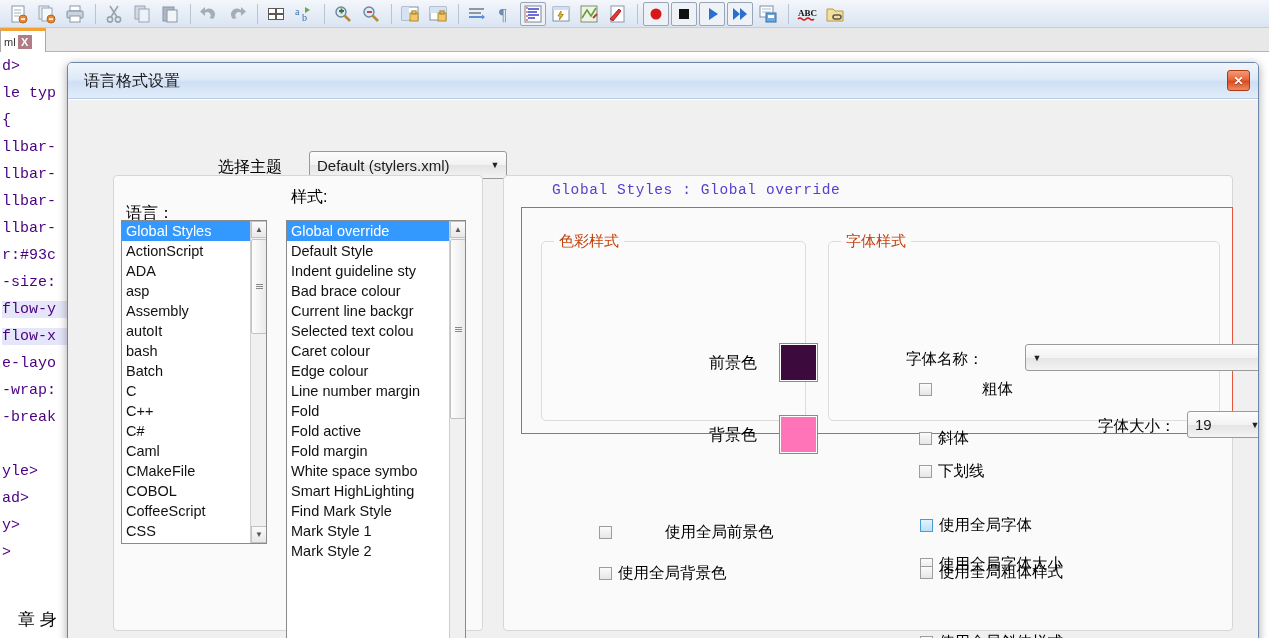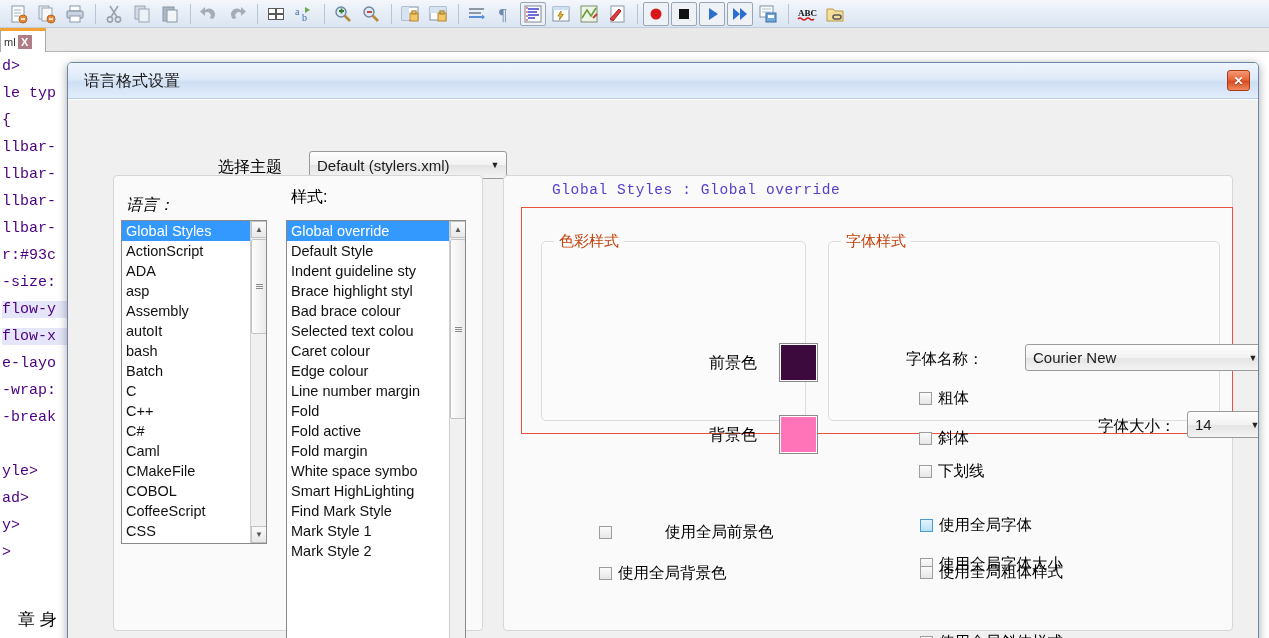--- a/index.html
+++ b/index.html
@@ -106,21 +106,21 @@
   #theme-combo { left: 241px; top: 88px; width: 198px; height: 28px; }
 
   
   .groupbox {
     position: absolute; border: 1px solid #d6d6d6; border-radius: 4px;
     background: #f7f7f7;
   }
   #left-group { left: 45px; top: 112px; width: 370px; height: 456px; background: #fafafa; }
 
   .col-head { position: absolute; font-size: 16px; color: #000; }
-  #lang-head { left: 58px; top: 132px; font-style: italic; }
+  #lang-head { left: 58px; top: 140px; }
   #style-head { left: 223px; top: 124px; }
 
   .listbox {
     position: absolute; background: #ffffff;
     border: 1px solid #8a8a8a;
     overflow: hidden;
   }
   #lang-list { left: 53px; top: 157px; width: 146px; height: 324px; }
   #style-list { left: 218px; top: 157px; width: 180px; height: 451px; }
 
@@ -201,21 +201,21 @@
     border: 1px solid #9d9d9d;
     background: linear-gradient(to bottom,#fbfbfb,#e6e6e6);
     flex: none;
   }
   .cbox.hover {
     border: 1px solid #4a9bd1;
     background: linear-gradient(to bottom,#e3f4fd,#b7e2f7);
   }
   .cb-text { font-size: 15.5px; color: #000; white-space: nowrap; }
 
-  #cb-bold { left: 851px; top: 325px; }
+  #cb-bold { left: 851px; top: 316px; gap: 44px; }
   #cb-italic { left: 851px; top: 365px; }
   #cb-underline { left: 851px; top: 398px; }
 
   #cb-gfg { left: 531px; top: 459px; gap: 47px; }
   #cb-gbg { left: 531px; top: 500px; }
   #cb-gfont { left: 852px; top: 452px; }
   #cb-gfontsize { left: 852px; top: 491px; }
   #cb-gbold { left: 852px; top: 499px; }
   #cb-gitalic { left: 852px; top: 569px; }
 </style>
@@ -498,22 +498,22 @@
           </div>
         <div class="sb-arrow dn">▼</div>
       </div>
     </div>
 
     <div class="listbox" id="style-list">
       <div class="lb-inner" id="style-items">
           <div class="lb-item sel">Global override</div>
           <div class="lb-item">Default Style</div>
           <div class="lb-item">Indent guideline sty</div>
-          <div class="lb-item">Brace highlight styl</div>
           <div class="lb-item">Bad brace colour</div>
+          <div class="lb-item">Current line backgr</div>
           <div class="lb-item">Selected text colou</div>
           <div class="lb-item">Caret colour</div>
           <div class="lb-item">Edge colour</div>
           <div class="lb-item">Line number margin</div>
           <div class="lb-item">Fold</div>
           <div class="lb-item">Fold active</div>
           <div class="lb-item">Fold margin</div>
           <div class="lb-item">White space symbo</div>
           <div class="lb-item">Smart HighLighting</div>
           <div class="lb-item">Find Mark Style</div>
@@ -539,26 +539,25 @@
     <div class="swatch-label" id="fg-label">前景色</div>
     <div class="swatch" id="fg-swatch" style="background: rgb(61, 10, 61);"></div>
     <div class="swatch-label" id="bg-label">背景色</div>
     <div class="swatch" id="bg-swatch" style="background: rgb(255, 116, 184);"></div>
 
     <div class="gb2" id="font-group">
       <span class="gb2-legend">字体样式</span>
     </div>
     <div class="fld-label" id="fontname-label">字体名称：</div>
     <div class="combo" id="fontname-combo">
-      <span class="cval">Courier New</span>
       <span class="carrow">▼</span>
     </div>
     <div class="fld-label" id="fontsize-label">字体大小：</div>
     <div class="combo" id="fontsize-combo">
-      <span class="cval">14</span>
+      <span class="cval">19</span>
       <span class="carrow">▼</span>
     </div>
 
     <div class="cb-row" id="cb-bold">
       <span class="cbox"></span>
       <span class="cb-text">粗体</span>
     </div>
     <div class="cb-row" id="cb-italic">
       <span class="cbox"></span>
       <span class="cb-text">斜体</span>

